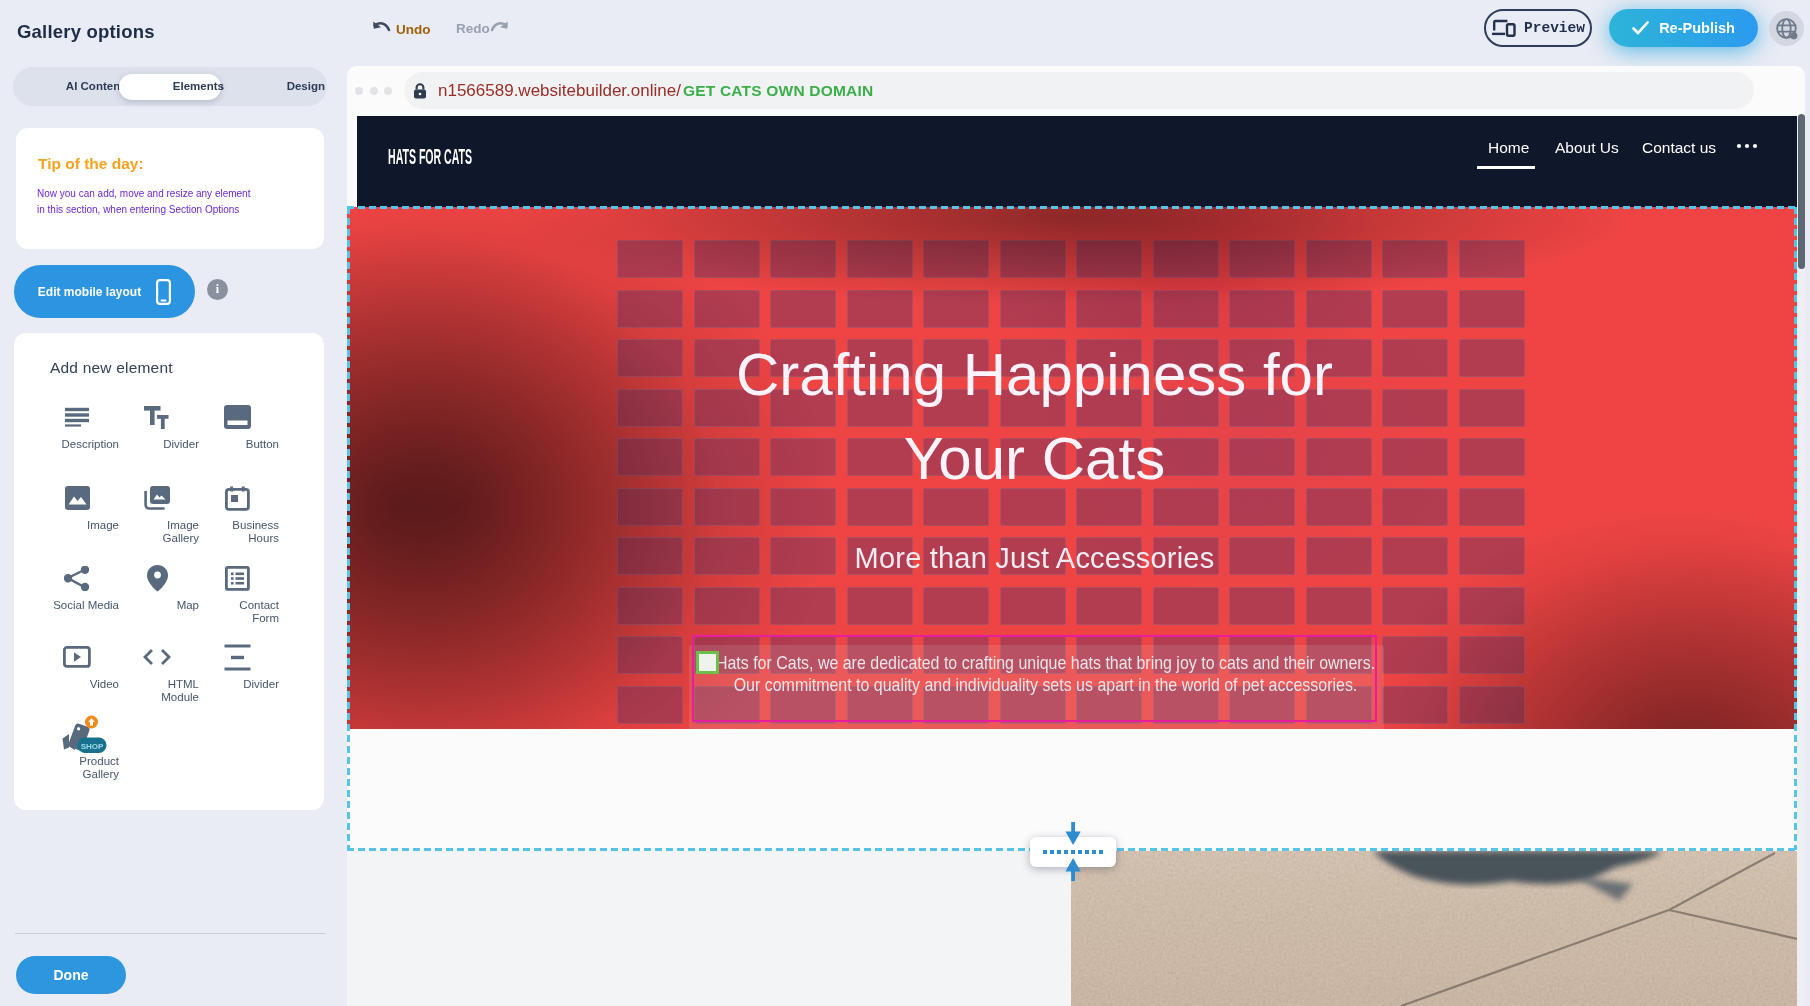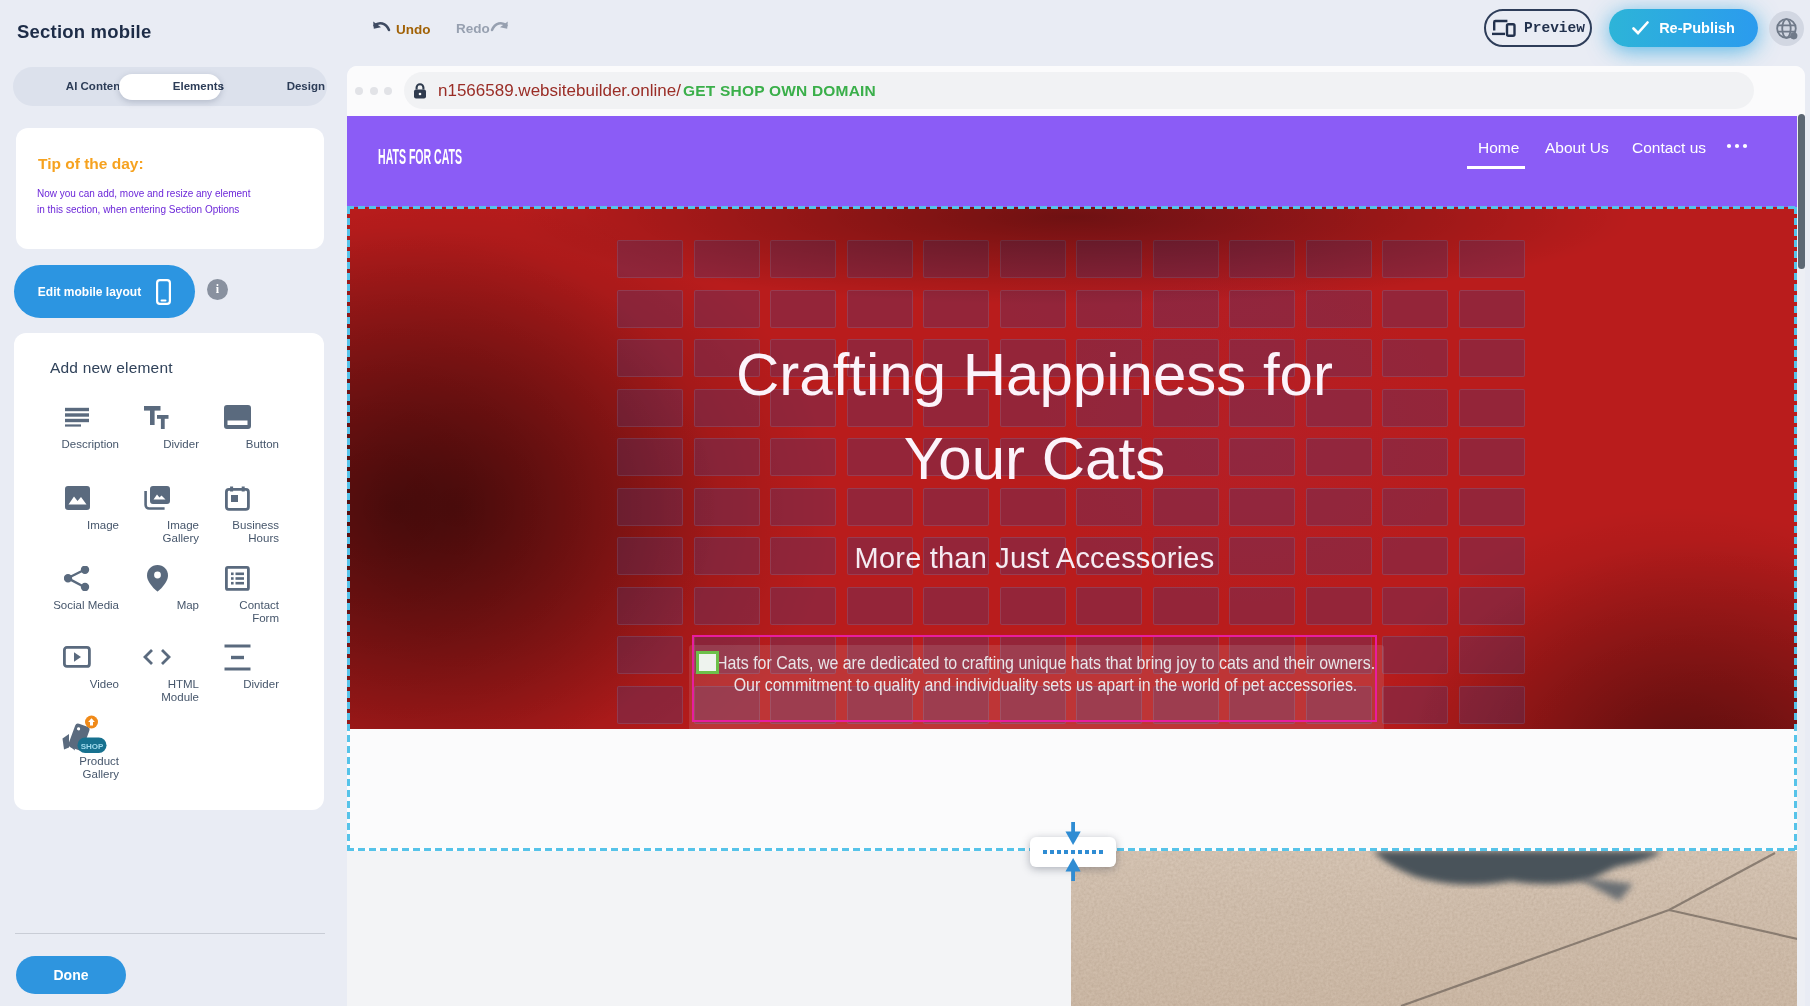--- a/index.html
+++ b/index.html
@@ -31,27 +31,27 @@
 .sep { left:15px; top:933px; width:310px; height:1px; background:#c9cdd6; }
 .btn-done { left:16px; top:956px; width:110px; height:38px; background:#2e95df; border-radius:19px; color:#fff; font-size:14px; font-weight:bold; display:flex; align-items:center; justify-content:center; }
 
 
 .browser { left:347px; top:66px; width:1458px; height:940px; background:#fbfbfc; border-radius:10px 10px 0 0; overflow:hidden; }
 .chrome { position:absolute; left:0; top:0; width:100%; height:50px; background:#fbfbfc; }
 .dot { position:absolute; width:8px; height:8px; border-radius:50%; background:#e2e3e7; top:21px; }
 .urlpill { position:absolute; left:57px; top:6px; width:1350px; height:37px; background:#f1f2f4; border-radius:19px; }
 .urltxt { position:absolute; left:91px; top:15px; font-size:17px; color:#9a2d26; }
 .domain { position:absolute; left:336px; top:16px; font-size:15.5px; font-weight:bold; color:#3aaf4a; letter-spacing:0.2px; }
-.redbar { position:absolute; left:0; top:50px; width:1450px; height:91px; background:#8b5cf6; }
+.redbar { position:absolute; left:10px; top:50px; width:1450px; height:91px; background:#0f172a; }
 .logo { position:absolute; left:31px; top:30px; font-size:22px; line-height:22px; font-weight:bold; color:#fff; transform:scaleX(0.48); transform-origin:left; letter-spacing:0; white-space:nowrap; }
 .nav { position:absolute; top:23px; font-size:15.5px; color:#fff; white-space:nowrap; }
 .homeline { position:absolute; width:58px; height:3px; background:#fff; }
 
 
-.hero { position:absolute; left:0; top:141px; width:1450px; height:522px; background:#b91c1c; overflow:hidden; }
+.hero { position:absolute; left:0; top:141px; width:1450px; height:522px; background:#ef4444; overflow:hidden; }
 .heroshade { position:absolute; inset:0;
   background:
    radial-gradient(280px 165px at 845px 60px, rgba(170,28,48,0.30), rgba(0,0,0,0) 72%),
    radial-gradient(300px 240px at 900px 230px, rgba(140,60,130,0.10), rgba(0,0,0,0) 70%),
    radial-gradient(500px 420px at 110px 300px, rgba(0,0,0,0.4), rgba(0,0,0,0) 75%),
    radial-gradient(420px 320px at 1330px 540px, rgba(0,0,0,0.3), rgba(0,0,0,0) 75%);
 }
 .grid { position:absolute; left:270px; top:33px; width:919px; height:583px; display:grid; grid-template-columns:repeat(12,66px); grid-auto-rows:38px; column-gap:10.5px; row-gap:11.5px; }
 .grid i { background:rgba(100,50,95,0.44); border:1px solid rgba(168,138,158,0.23); border-radius:2px; }
 .herovig { position:absolute; inset:0; background:
@@ -77,21 +77,21 @@
 
 
 .handle { left:1030px; top:837px; width:86px; height:30px; background:#fff; border-radius:6px; box-shadow:0 2px 8px rgba(40,50,70,0.35); }
 .handle-line { left:1043px; top:850px; width:62px; height:3.5px; background:repeating-linear-gradient(90deg,#2f8cd3 0 4px,rgba(0,0,0,0) 4px 7px); }
 
 
 .sbtrack { left:1797px; top:116px; width:8px; height:890px; background:#edeff4; }
 .sbthumb { left:1798px; top:114px; width:7px; height:155px; background:#5c6773; border-radius:4px; }
 </style></head>
 <body>
-<div class="abs h1title">Section mobile</div>
+<div class="abs h1title">Gallery options</div>
 <svg class="abs" style="left:371px;top:20px" width="21" height="15" viewBox="0 0 21 15">
 <path d="M3.5 5.5 C8 1.5, 15 2.5, 18 10" stroke="#3e4a61" stroke-width="2.5" fill="none" stroke-linecap="round"></path>
 <path d="M2.2 1.5 L2.8 8.8 L10 7.2 Z" fill="#3e4a61"></path>
   </svg>
 <div class="abs undo-txt">Undo</div>
 <div class="abs redo-txt">Redo</div>
 <svg class="abs" style="left:489px;top:20px" width="21" height="15" viewBox="0 0 21 15">
 <path d="M17.5 5.5 C13 1.5, 6 2.5, 3 10" stroke="#97a0b0" stroke-width="2.5" fill="none" stroke-linecap="round"></path>
 <path d="M18.8 1.5 L18.2 8.8 L11 7.2 Z" fill="#97a0b0"></path>
   </svg>
@@ -294,21 +294,21 @@
 <div class="dot" style="left:8px"></div>
 <div class="dot" style="left:23px"></div>
 <div class="dot" style="left:37px"></div>
 <div class="urlpill"></div>
 <svg style="position:absolute;left:66px;top:17px" width="14" height="16" viewBox="0 0 14 16">
 <rect x="1" y="6.5" width="12" height="9" rx="2" fill="#2f3b4e"></rect>
 <path d="M3.6 6.5 V4.6 a3.4 3.4 0 0 1 6.8 0 V6.5" stroke="#2f3b4e" stroke-width="2.1" fill="none"></path>
 <circle cx="7" cy="11" r="1.3" fill="#fff"></circle>
       </svg>
 <div class="urltxt">n1566589.websitebuilder.online/</div>
-<div class="domain">GET SHOP OWN DOMAIN</div>
+<div class="domain">GET CATS OWN DOMAIN</div>
 </div>
 <div class="redbar">
 <div class="logo">HATS FOR CATS</div>
 <div class="nav" style="left:1131px">Home</div>
 <div class="nav" style="left:1198px">About Us</div>
 <div class="nav" style="left:1285px">Contact us</div>
 <svg class="abs" style="left:1379px;top:27px" width="22" height="6" viewBox="0 0 22 6">
 <circle cx="3" cy="3" r="2.1" fill="#fff"></circle>
         <circle cx="11" cy="3" r="2.1" fill="#fff"></circle>
         <circle cx="19" cy="3" r="2.1" fill="#fff"></circle>

